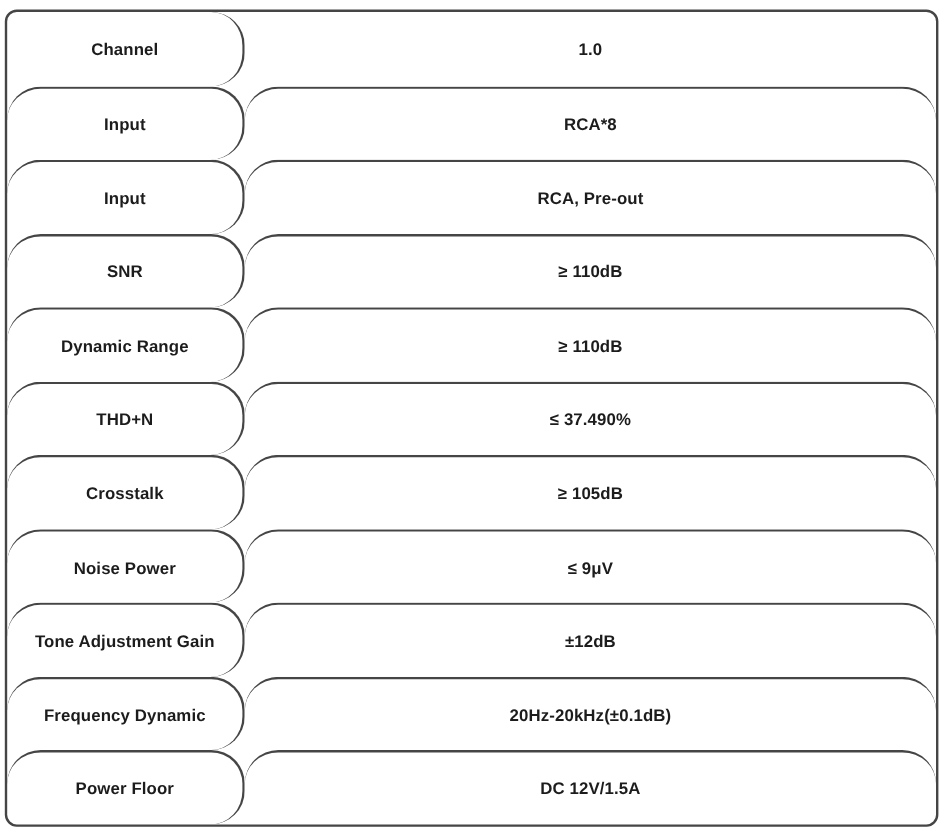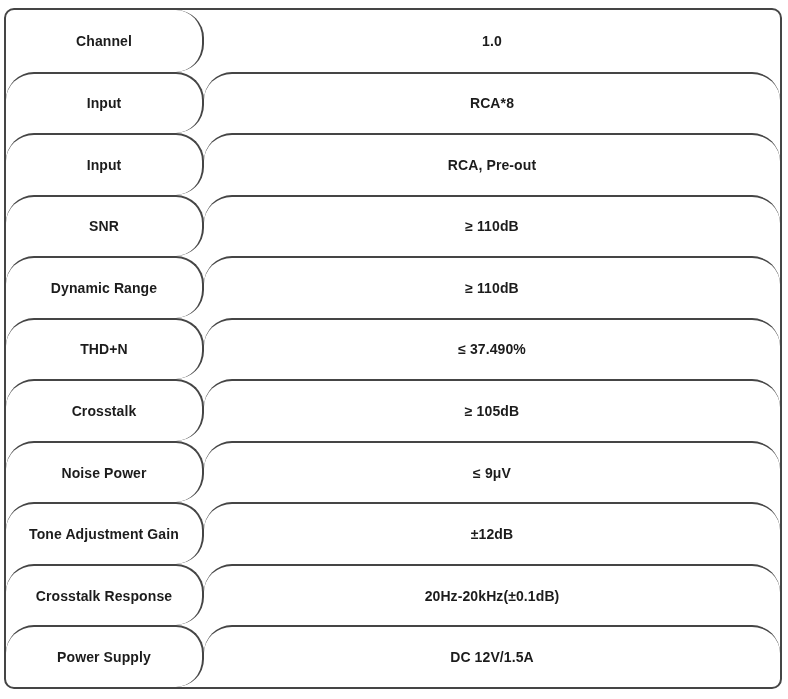--- a/index.html
+++ b/index.html
@@ -98,23 +98,23 @@
       <div class="cell label">Noise Power</div>
       <div class="cell value">≤ 9μV</div>
     </div>
 
     <div class="row">
       <div class="cell label">Tone Adjustment Gain</div>
       <div class="cell value">±12dB</div>
     </div>
 
     <div class="row">
-      <div class="cell label">Crosstalk Response</div>
+      <div class="cell label">Frequency Dynamic</div>
       <div class="cell value">20Hz-20kHz(±0.1dB)</div>
     </div>
 
     <div class="row">
-      <div class="cell label">Power Supply</div>
+      <div class="cell label">Power Floor</div>
       <div class="cell value">DC 12V/1.5A</div>
     </div>
 
   </div>
 </div>
 
 </body></html>

